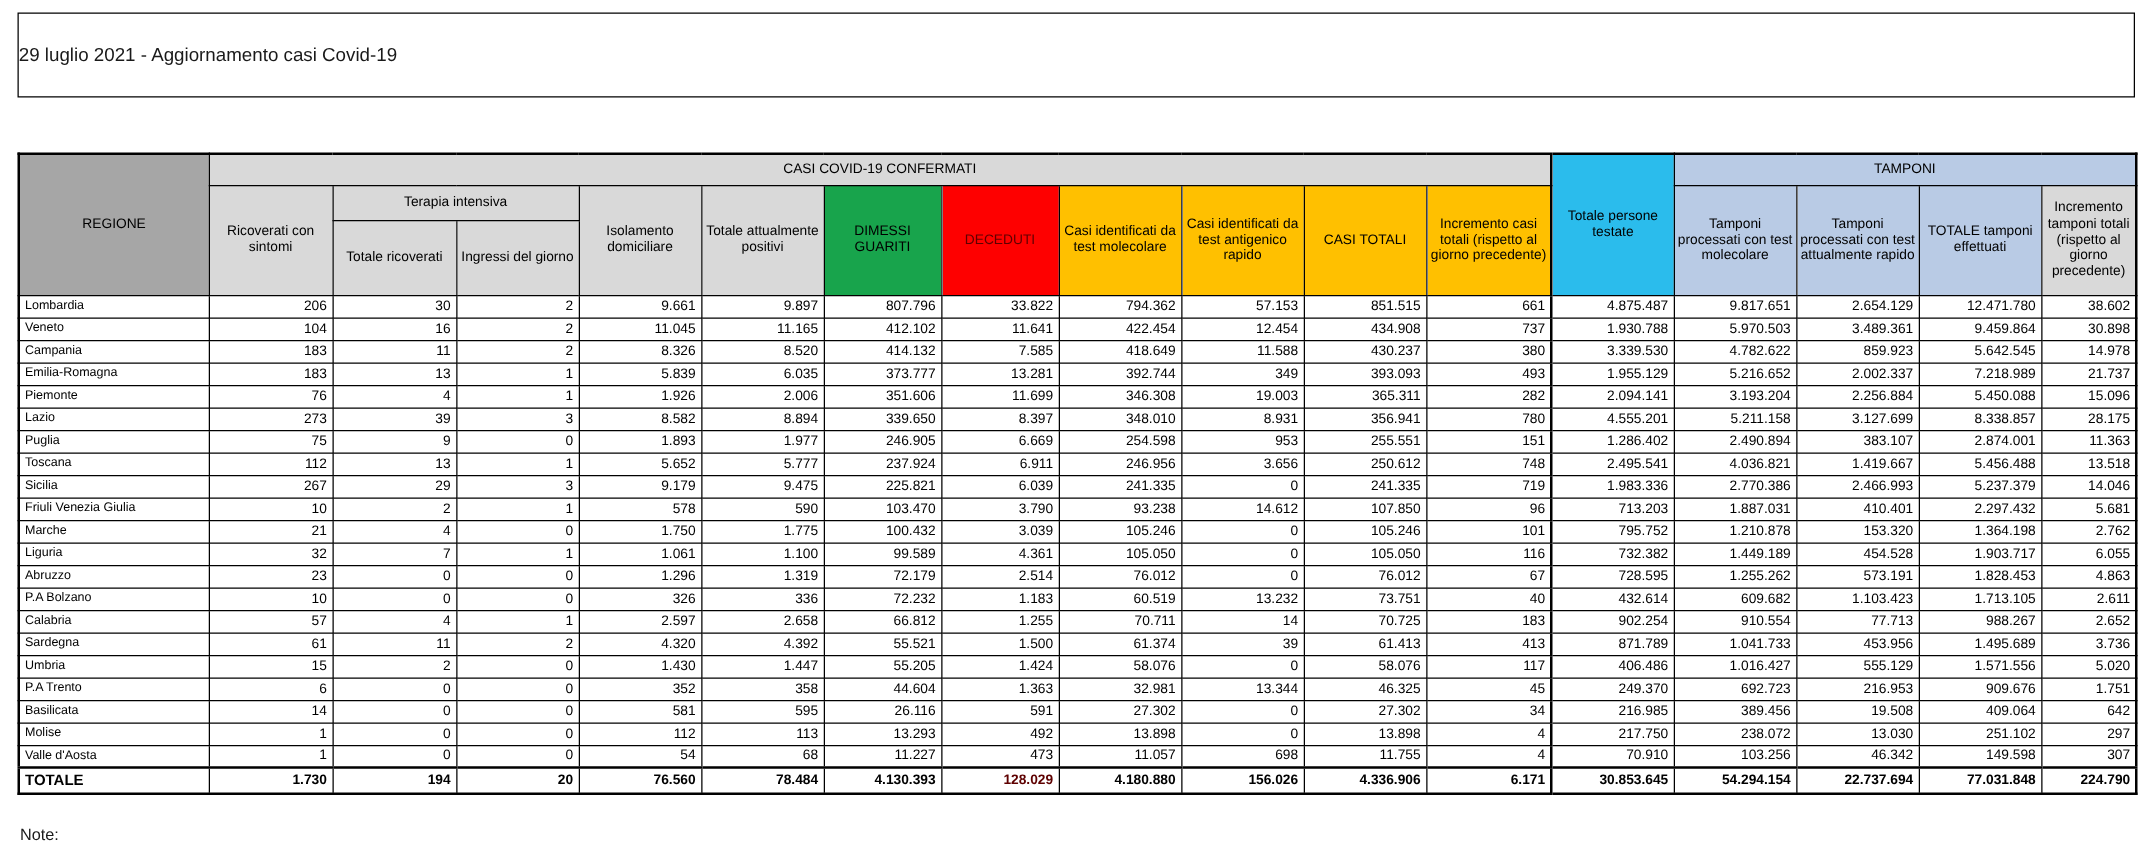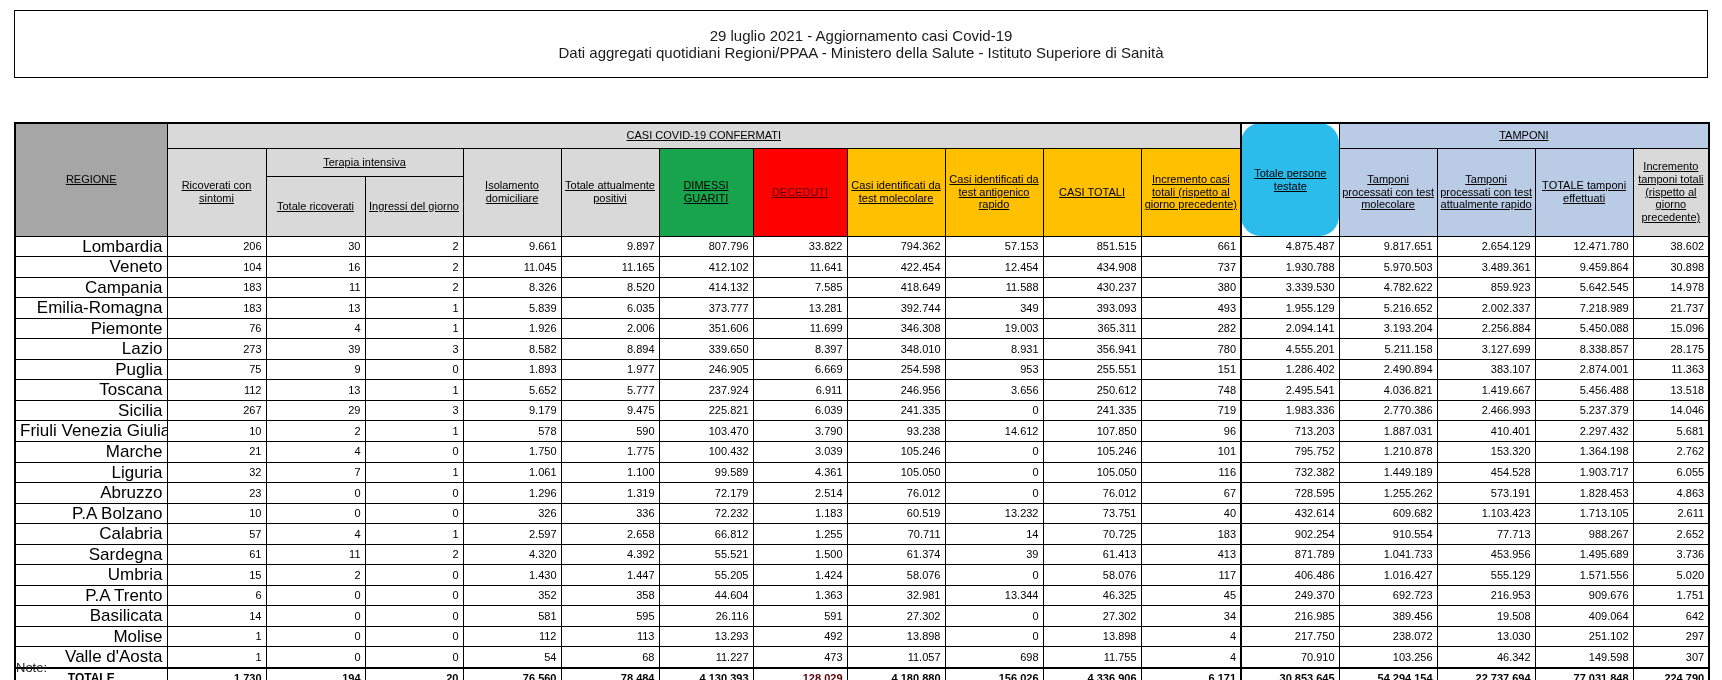--- a/index.html
+++ b/index.html
@@ -2,65 +2,64 @@
 <html><head>
 <meta charset="utf-8">
 <style>
   * { margin: 0; padding: 0; box-sizing: border-box; }
   html, body { background: #ffffff; width: 1722px; height: 680px; overflow: hidden; }
   body { font-family: "Liberation Sans", "DejaVu Sans", sans-serif; color: #000; position: relative; }
 
   .title-box {
     position: absolute; left: 14px; top: 10px; width: 1694px; height: 68px;
     border: 1px solid #000; background: #fff;
-    display: flex; flex-direction: column; justify-content: center; align-items: center;
+    display: flex; flex-direction: row; justify-content: space-between; align-items: center;
   }
   .title-box .t1, .title-box .t2 { font-size: 15px; color: #1a1a1a; }
 
   table.covid {
     position: absolute; left: 14px; top: 122px;
     border-collapse: collapse; table-layout: fixed; width: 1694px;
     border: 2px solid #000;
   }
   table.covid th, table.covid td {
     border: 1px solid #000;
     font-size: 11px; line-height: 1.15;
     overflow: hidden; white-space: nowrap;
   }
-  table.covid th { font-weight: normal; text-align: center; padding: 1px 2px; white-space: normal; text-decoration: underline; }
+  table.covid th { font-weight: normal; text-align: center; padding: 1px 2px; white-space: normal; }
 
   .band { background: #D9D9D9; font-weight: bold; font-size: 13px; height: 25px; }
   .hgray { background: #D9D9D9; }
   .regione-head { background: #A6A6A6; font-weight: bold; font-size: 12px; }
   .green  { background: #18A44C; }
   .red    { background: #FE0000; color: #5e0000; }
   .amber  { background: #FFC000; }
-  .cyan   { background: #2BBCEC; border-radius: 20px; }
+  .cyan   { background: #2BBCEC; }
   .peri   { background: #B9CBE5; margin-top: 48px; }
   .tgray  { background: #BFBFBF; }
 
   .row-terapia th { height: 28px; }
   .row-sub th { height: 60px; }
 
   table.covid td { height: 18px; padding: 0 4px; text-align: right; background: #fff; }
-  table.covid td.region { text-align: right; font-size: 17px; padding-left: 4px; margin-top: 22px; }
+  table.covid td.region { text-align: left; font-size: 10px; padding-left: 4px; margin-top: 22px; }
 
   tr.totale td { font-weight: bold; height: 21px; border-top: 2px solid #000; }
-  tr.totale td.tot-label { text-align: center; font-size: 12px; }
+  tr.totale td.tot-label { text-align: left; font-size: 12px; }
 
   .thickleft { border-left: 2px solid #000 !important; }
 
   .note { position: absolute; left: 16px; top: 660px; font-size: 13px; color: #1a1a1a; }
 </style>
 </head>
 <body>
 
 <div class="title-box">
   <div class="t1">29 luglio 2021 - Aggiornamento casi Covid-19</div>
-  <div class="t2">Dati aggregati quotidiani Regioni/PPAA - Ministero della Salute - Istituto Superiore di Sanità</div>
 </div>
 
 <table class="covid">
   <colgroup>
     <col style="width:152px">
       <col style="width:99px">
       <col style="width:99px">
       <col style="width:98px">
     <col style="width:98px">
       <col style="width:98px">

